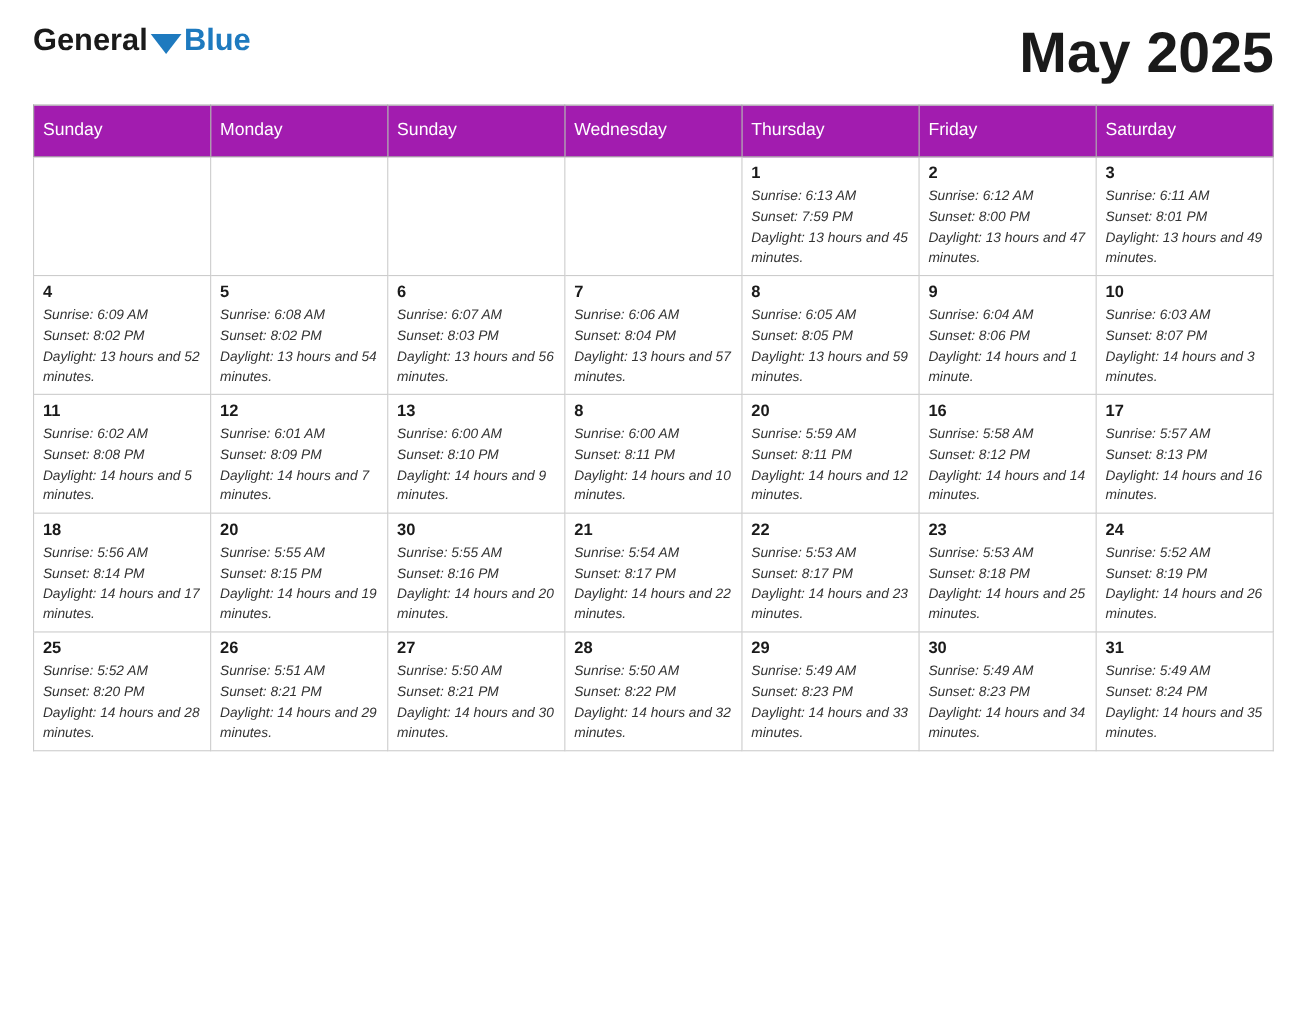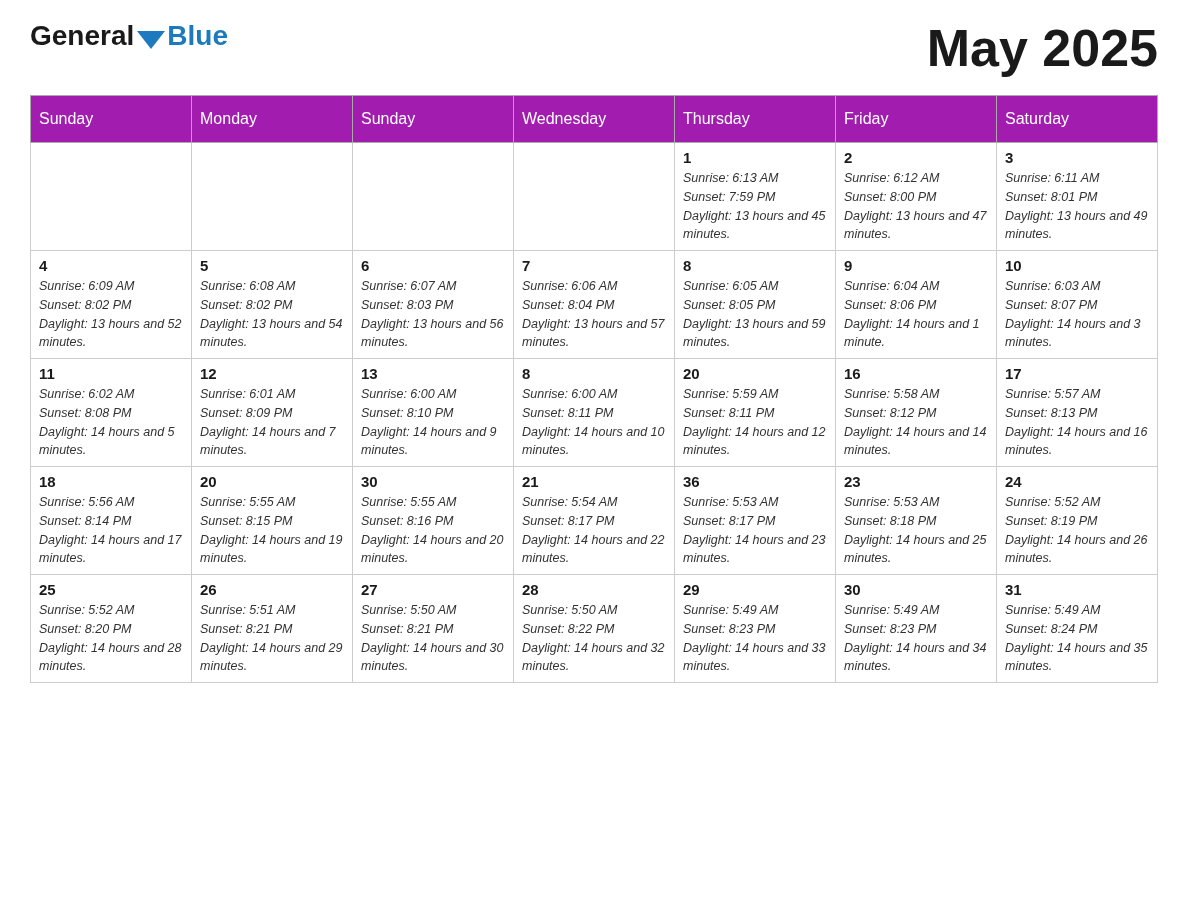--- a/index.html
+++ b/index.html
@@ -221,21 +221,21 @@
         </td>
         <td>
           <span class="day-number">30</span>
           <div class="day-info">Sunrise: 5:55 AM<br>Sunset: 8:16 PM<br>Daylight: 14 hours and 20 minutes.</div>
         </td>
         <td>
           <span class="day-number">21</span>
           <div class="day-info">Sunrise: 5:54 AM<br>Sunset: 8:17 PM<br>Daylight: 14 hours and 22 minutes.</div>
         </td>
         <td>
-          <span class="day-number">36</span>
+          <span class="day-number">22</span>
           <div class="day-info">Sunrise: 5:53 AM<br>Sunset: 8:17 PM<br>Daylight: 14 hours and 23 minutes.</div>
         </td>
         <td>
           <span class="day-number">23</span>
           <div class="day-info">Sunrise: 5:53 AM<br>Sunset: 8:18 PM<br>Daylight: 14 hours and 25 minutes.</div>
         </td>
         <td>
           <span class="day-number">24</span>
           <div class="day-info">Sunrise: 5:52 AM<br>Sunset: 8:19 PM<br>Daylight: 14 hours and 26 minutes.</div>
         </td>

